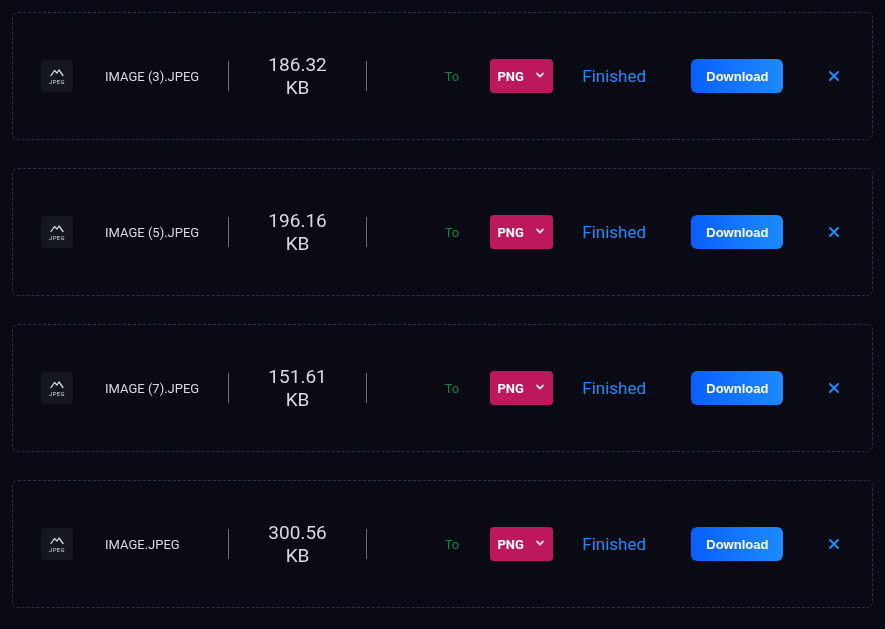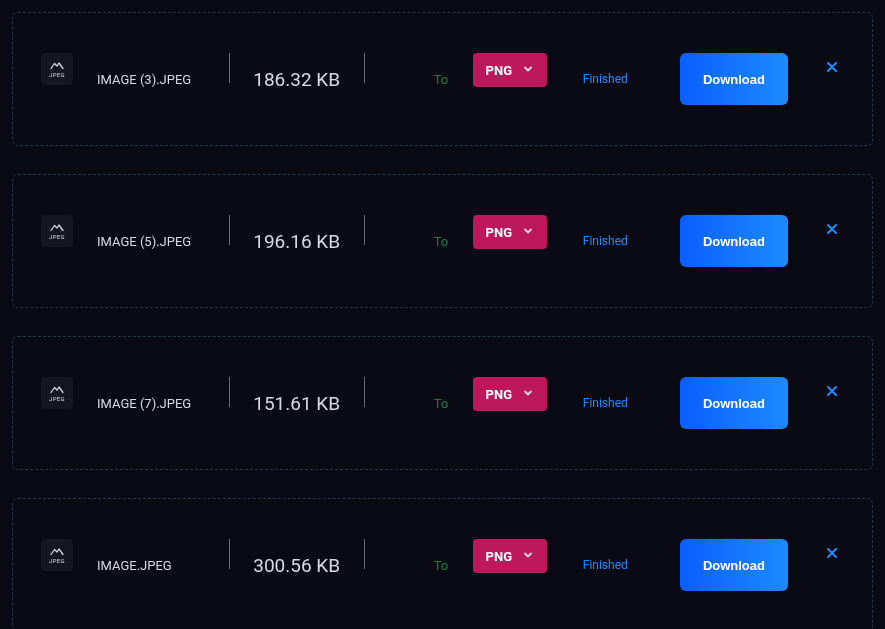--- a/index.html
+++ b/index.html
@@ -10,21 +10,22 @@
     width: 885px;
   }
   .card {
     border: 1px dashed #2a3450;
     border-radius: 6px;
     padding: 40px 28px;
     margin-bottom: 28px;
   }
   .row {
     display: flex;
-    gap: 8px;
+    align-items: center;
+    gap: 16px;
   }
   .cell {
     display: flex;
     align-items: center;
   }
   .file-icon-box {
     width: 32px;
     height: 32px;
     background: #141620;
     border-radius: 4px;
@@ -77,32 +78,32 @@
     justify-content: center;
     gap: 10px;
     color: #ffffff;
     font-size: 13px;
     font-weight: 700;
     cursor: pointer;
     margin: 0 12px;
   }
   .status {
     color: #1d8bff;
-    font-size: 12px;
+    font-size: 17px;
     width: 90px;
     text-align: center;
   }
   .download-btn {
     background: linear-gradient(90deg, #0a5fff 0%, #1d8bff 100%);
     color: #fff;
     font-weight: 600;
     font-size: 13px;
     border: none;
     border-radius: 6px;
-    height: 52px;
+    height: 34px;
     width: 126px;
     cursor: pointer;
     margin-left: 28px;
   }
   .close-btn {
     width: 28px;
     height: 28px;
     display: flex;
     align-items: center;
     justify-content: center;

